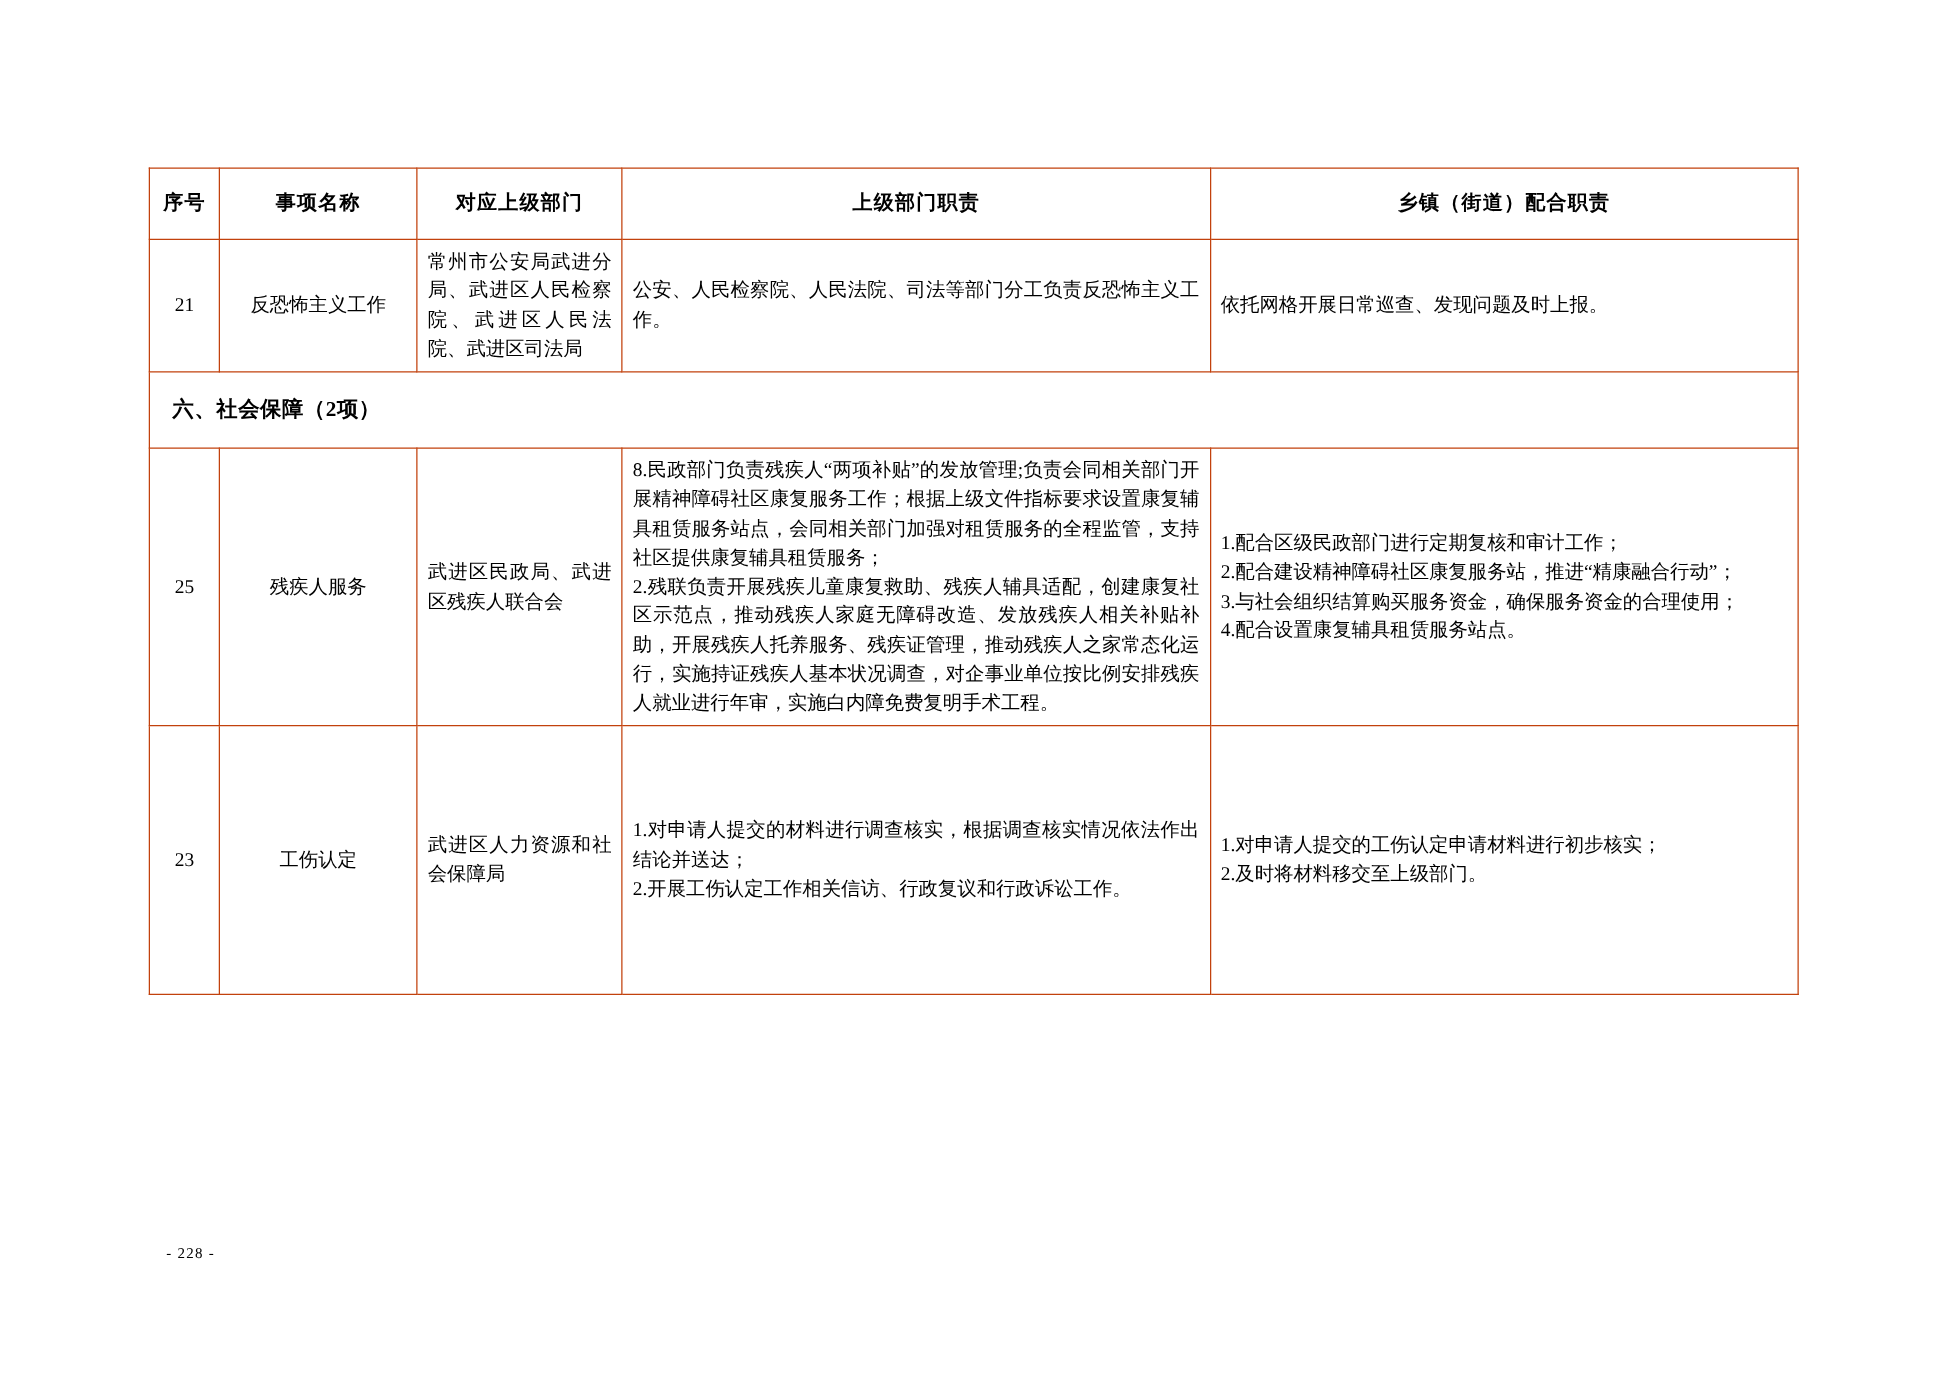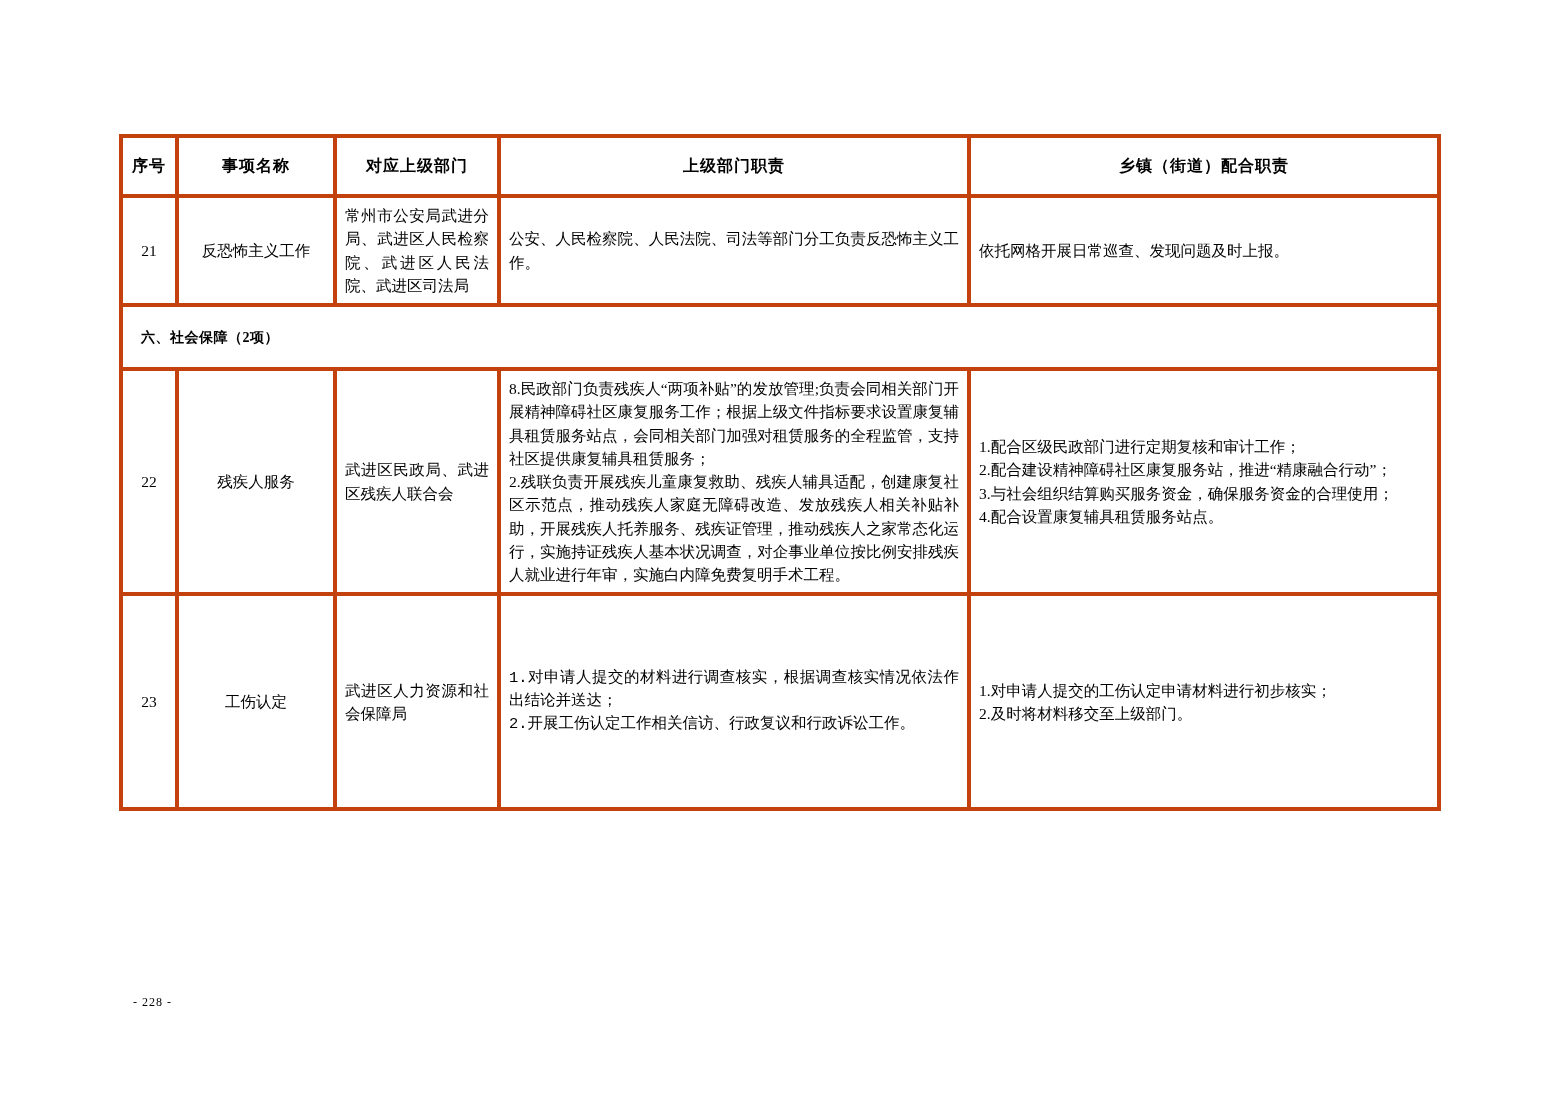--- a/index.html
+++ b/index.html
@@ -24,21 +24,21 @@
   }
   .doc-table {
     position: absolute;
     left: 119px;
     top: 134px;
     width: 1320px;
     border-collapse: collapse;
     table-layout: fixed;
   }
   .doc-table td, .doc-table th {
-    border: 4px solid #c2410c;
+    border: 1px solid #c2410c;
     vertical-align: middle;
     padding: 6px 8px;
     font-size: 15.5px;
     line-height: 1.5;
     font-weight: normal;
   }
   .col-idx { width: 56px; }
   .col-name { width: 158px; }
   .col-dept { width: 164px; }
   .col-duty { width: 470px; }
@@ -60,21 +60,21 @@
     vertical-align: top;
     padding-top: 10px;
   }
   .cell-mid-just {
     text-align: justify;
     text-justify: inter-ideograph;
     vertical-align: middle;
   }
   .section-row td {
     font-weight: bold;
-    font-size: 14px;
+    font-size: 17px;
     text-align: left;
     padding-left: 18px;
     height: 48px;
     letter-spacing: 0.5px;
   }
   .page-number {
     position: absolute;
     left: 133px;
     top: 995px;
     font-size: 12px;
@@ -108,36 +108,36 @@
         <td class="cell-mid-just">常州市公安局武进分局、武进区人民检察院、武进区人民法院、武进区司法局</td>
         <td class="cell-mid-just">公安、人民检察院、人民法院、司法等部门分工负责反恐怖主义工作。</td>
         <td class="cell-mid-just">依托网格开展日常巡查、发现问题及时上报。</td>
       </tr>
 
       <tr class="section-row">
         <td colspan="5">六、社会保障（2项）</td>
       </tr>
 
       <tr>
-        <td class="cell-center">22</td>
+        <td class="cell-center">25</td>
         <td class="cell-center">残疾人服务</td>
         <td class="cell-mid-just">武进区民政局、武进区残疾人联合会</td>
         <td class="cell-just" style="white-space: pre-line;">8.民政部门负责残疾人“两项补贴”的发放管理;负责会同相关部门开展精神障碍社区康复服务工作；根据上级文件指标要求设置康复辅具租赁服务站点，会同相关部门加强对租赁服务的全程监管，支持社区提供康复辅具租赁服务；
 2.残联负责开展残疾儿童康复救助、残疾人辅具适配，创建康复社区示范点，推动残疾人家庭无障碍改造、发放残疾人相关补贴补助，开展残疾人托养服务、残疾证管理，推动残疾人之家常态化运行，实施持证残疾人基本状况调查，对企事业单位按比例安排残疾人就业进行年审，实施白内障免费复明手术工程。</td>
         <td class="cell-mid-just" style="white-space: pre-line; margin-left: 26px;">1.配合区级民政部门进行定期复核和审计工作；
 2.配合建设精神障碍社区康复服务站，推进“精康融合行动”；
 3.与社会组织结算购买服务资金，确保服务资金的合理使用；
 4.配合设置康复辅具租赁服务站点。</td>
       </tr>
 
       <tr style="height:215px;">
         <td class="cell-center">23</td>
         <td class="cell-center">工伤认定</td>
         <td class="cell-mid-just">武进区人力资源和社会保障局</td>
-        <td class="cell-mid-just" style="white-space: pre-line; font-family: Liberation Mono, monospace;">1.对申请人提交的材料进行调查核实，根据调查核实情况依法作出结论并送达；
+        <td class="cell-mid-just" style="white-space: pre-line;">1.对申请人提交的材料进行调查核实，根据调查核实情况依法作出结论并送达；
 2.开展工伤认定工作相关信访、行政复议和行政诉讼工作。</td>
         <td class="cell-mid-just" style="white-space: pre-line;">1.对申请人提交的工伤认定申请材料进行初步核实；
 2.及时将材料移交至上级部门。</td>
       </tr>
 
     </tbody>
   </table>
 
   <div class="page-number">- 228 -</div>
 </div>

